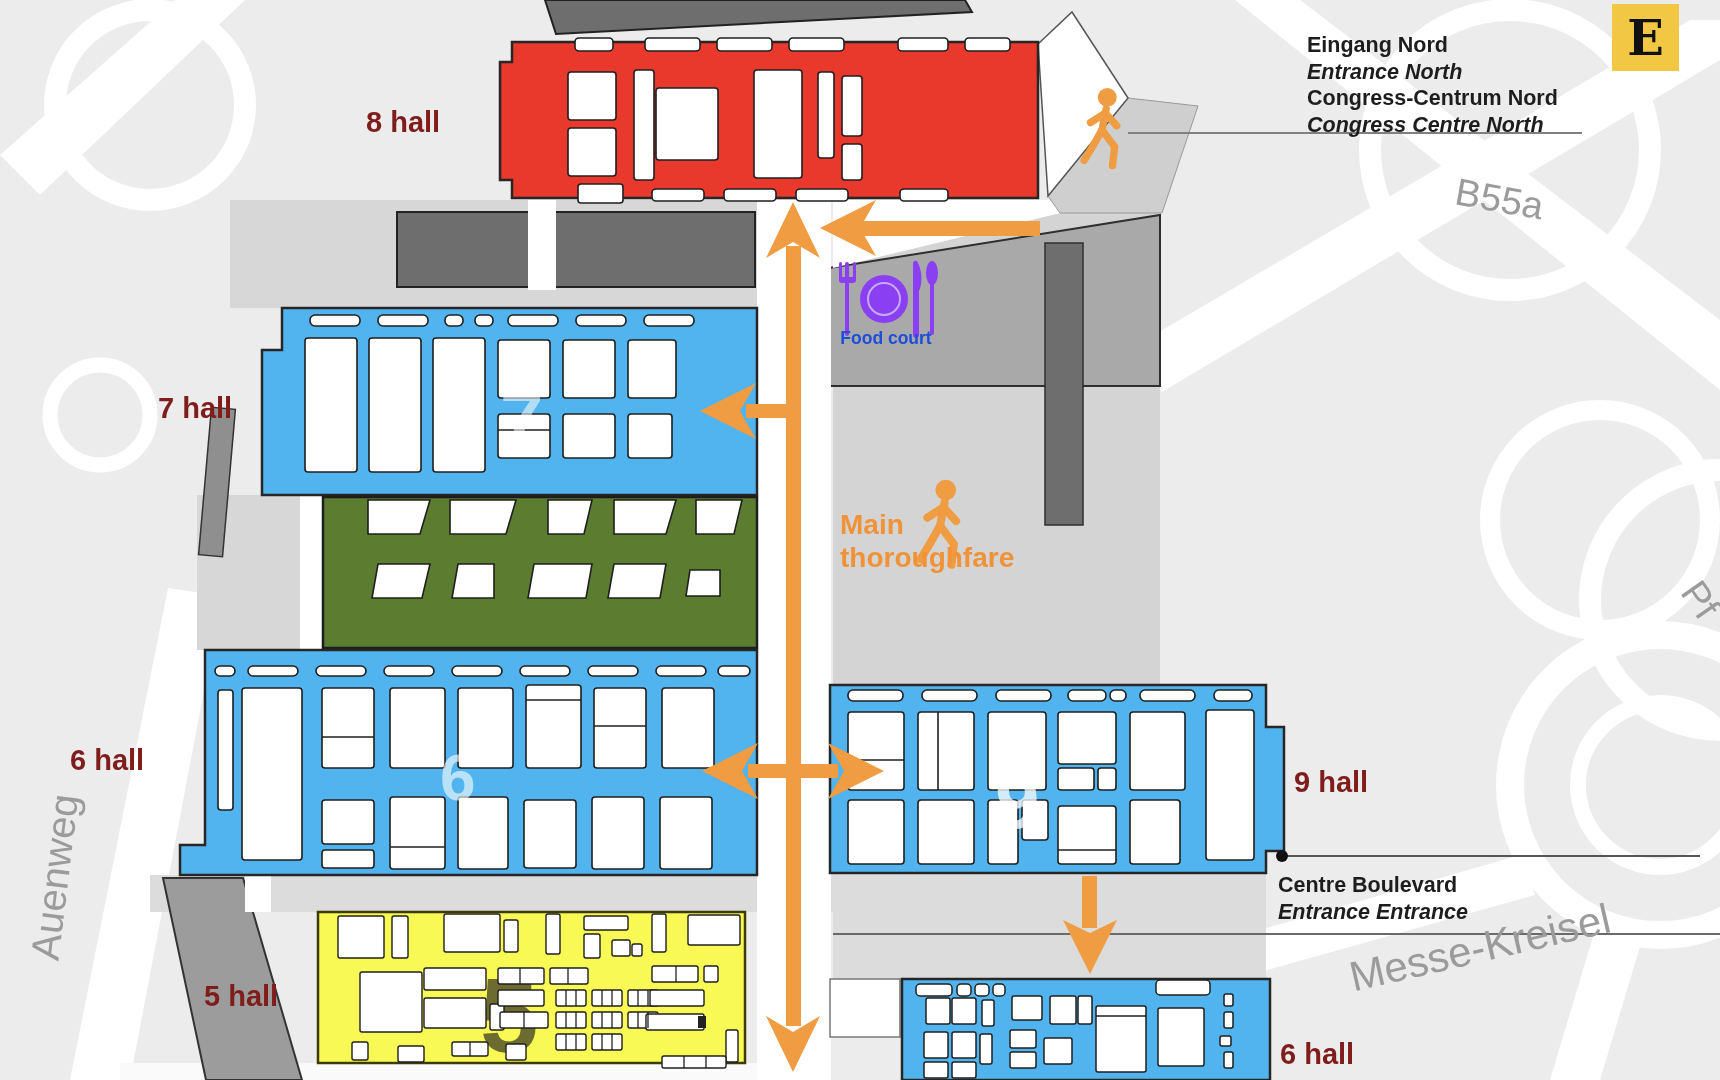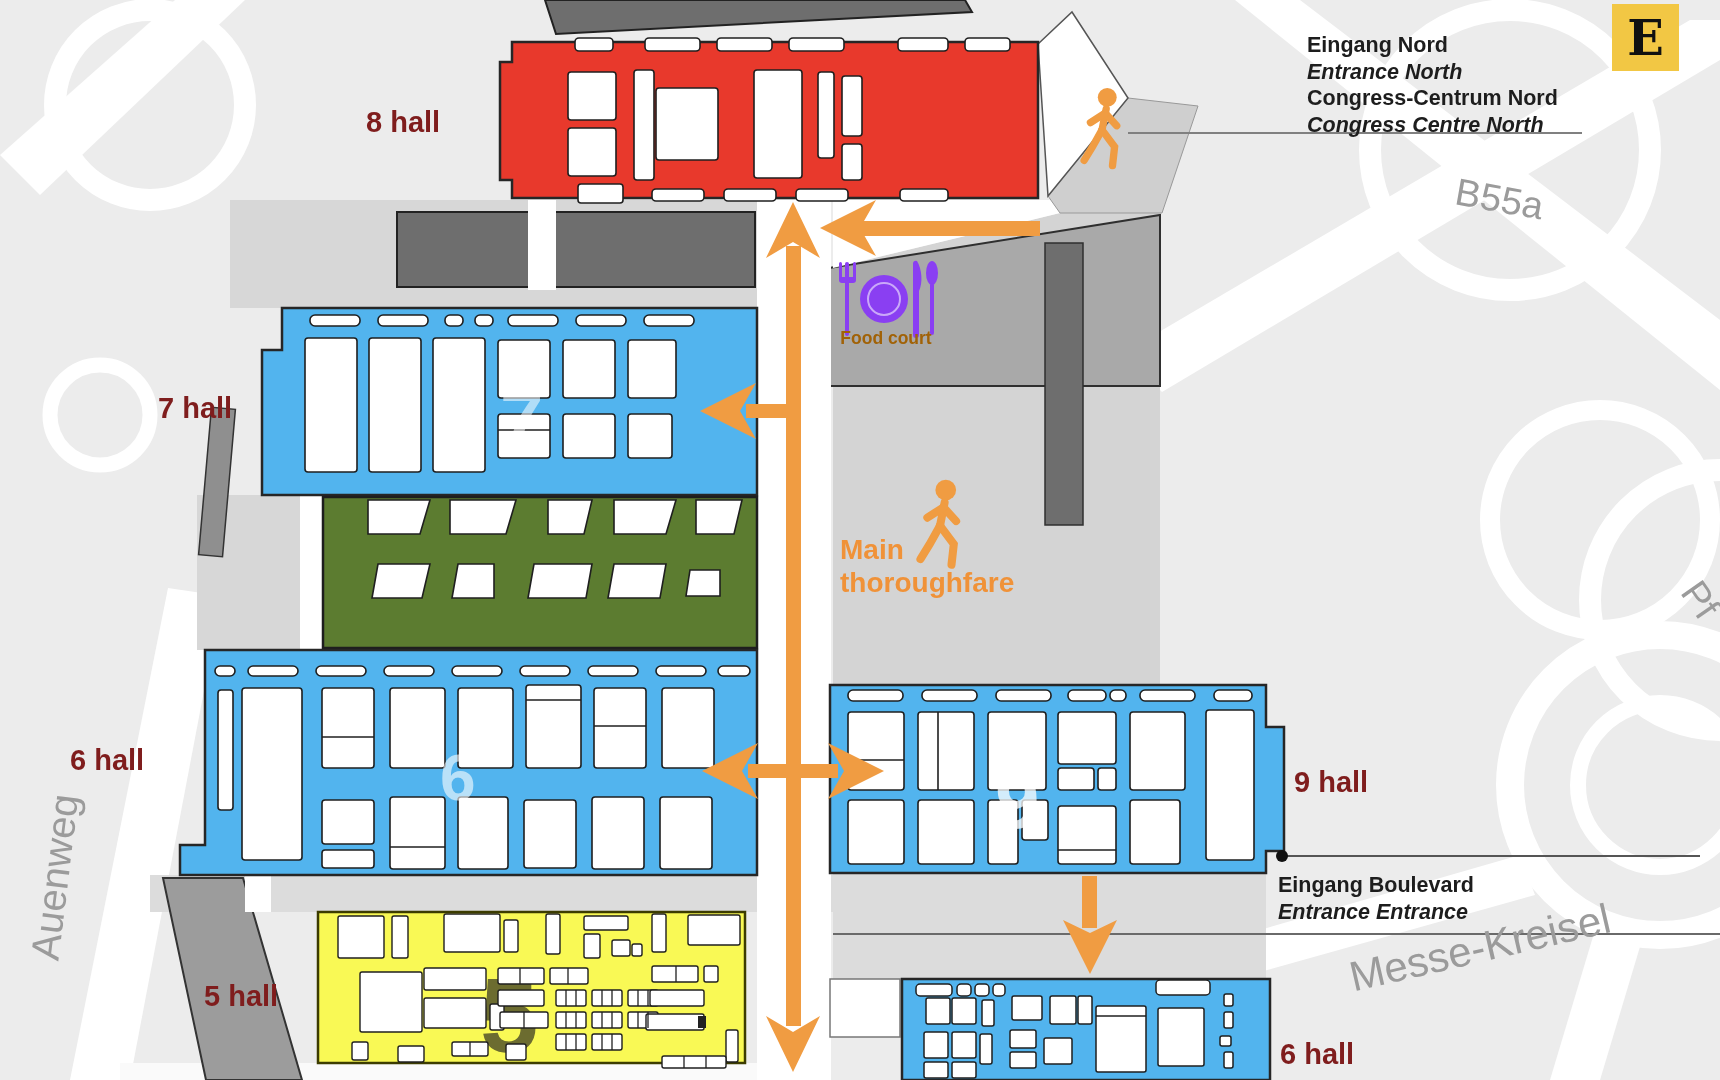--- a/index.html
+++ b/index.html
@@ -8,21 +8,21 @@
   .stage svg{position:absolute;left:0;top:0;}
   .lbl{position:absolute;white-space:nowrap;color:#7f1d1d;font-weight:bold;}
   .hall-lbl{font-size:29px;}
   .ent-block{font-size:21.5px;line-height:26.5px;color:#1d1d1d;}
   .ent-block .it{font-style:italic;}
   .right-align{text-align:right;}
   .road-lbl{font-weight:normal;color:#9b9b9b;}
   .badge{position:absolute;left:1612px;top:4px;width:67px;height:67px;background:#f2c744;
          display:flex;align-items:center;justify-content:center;
          font-family:"DejaVu Serif",serif;font-weight:bold;font-size:48px;color:#111;}
-  .foodcourt-lbl{font-size:17.5px;color:#a16207;}
+  .foodcourt-lbl{font-size:17.5px;color:#1d4ed8;}
   .thoro-lbl{font-size:28px;line-height:33px;color:#f09238;}
   .ctr{transform-origin:center center;}
 </style>
 </head>
 <body>
 
 <div class="stage">
 
 <svg width="1720" height="1080" viewBox="0 0 1720 1080">
 
@@ -368,29 +368,29 @@
     <div>Eingang Nord</div>
     <div class="it">Entrance North</div>
     <div>Congress-Centrum Nord</div>
     <div class="it">Congress Centre North</div>
   </div>
 
   <div class="badge">E</div>
 
 
   <div class="lbl ent-block" style="left:1278px;top:872px;">
-    <div>Eingang Boulevard</div>
+    <div>Centre Boulevard</div>
     <div class="it">Entrance Entrance</div>
   </div>
 
   <div class="lbl road-lbl ctr" style="left:1455px;top:178px;font-size:38px;transform:rotate(10deg);">B55a</div>
   <div class="lbl road-lbl ctr" style="left:55px;top:877px;font-size:40px;transform:translate(-50%,-50%) rotate(-83deg);">Auenweg</div>
   <div class="lbl road-lbl ctr" style="left:1480px;top:948px;font-size:42px;transform:translate(-50%,-50%) rotate(-13deg);">Messe-Kreisel</div>
   <div class="lbl road-lbl ctr" style="left:1700px;top:600px;font-size:38px;transform:translate(-50%,-50%) rotate(55deg);">Pf</div>
 
   <div class="lbl foodcourt-lbl" style="left:836px;top:328px;width:100px;text-align:center;">Food court</div>
 
-  <div class="lbl thoro-lbl" style="left:840px;top:508px;margin-top:25px;">
+  <div class="lbl thoro-lbl" style="left:840px;top:508px;">
     <div>Main</div>
     <div>thoroughfare</div>
   </div>
 
 </div>
 
 </body></html>

